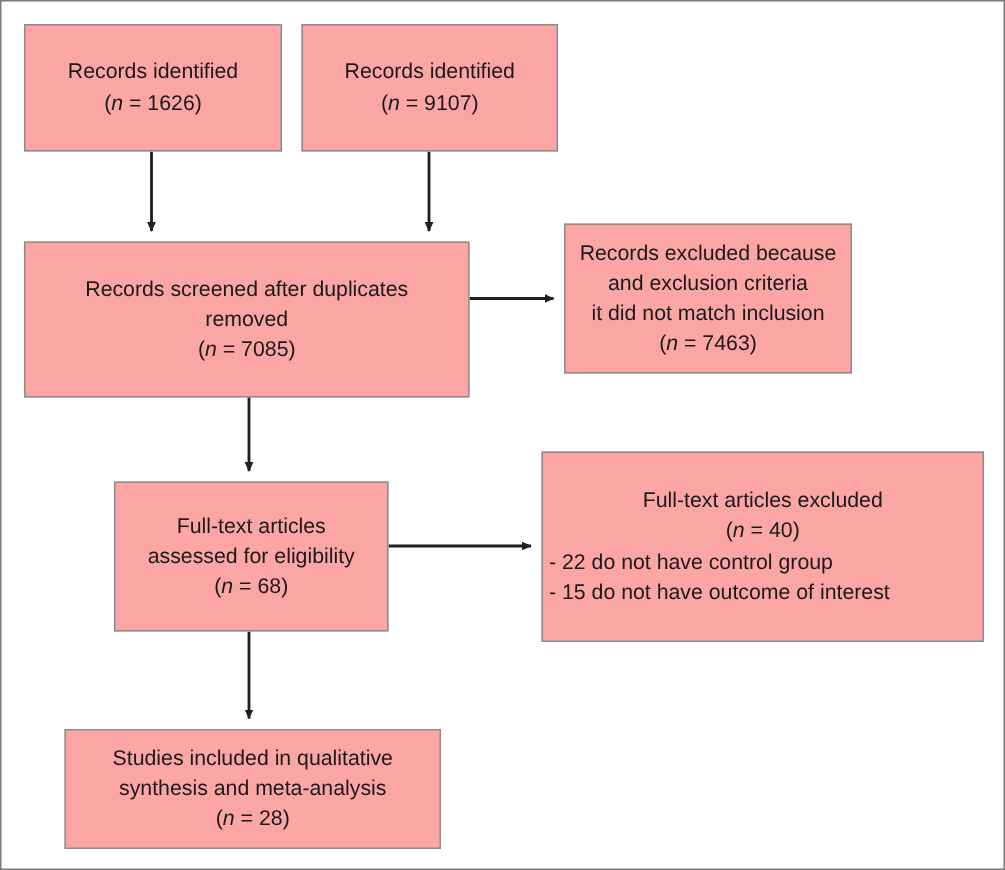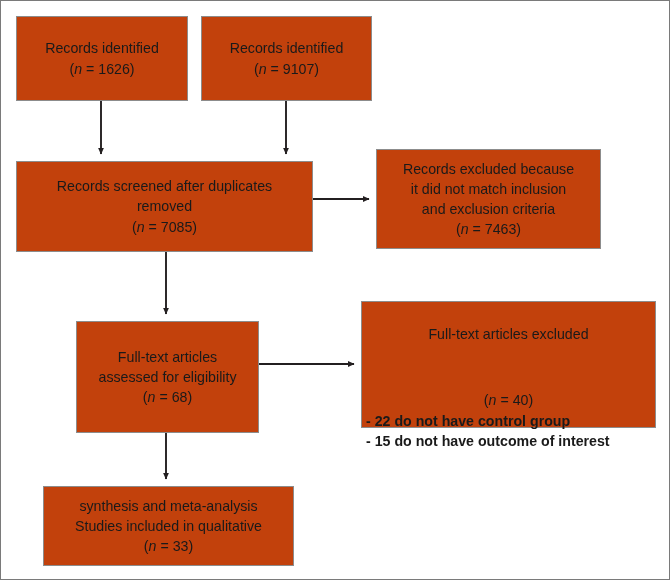--- a/index.html
+++ b/index.html
@@ -13,40 +13,40 @@
     height: 580px;
     background: #ffffff;
     border: 1px solid #7a7a7a;
     box-sizing: border-box;
     font-family: "Liberation Sans", sans-serif;
     overflow: hidden;
   }
   .node {
     position: absolute;
     box-sizing: border-box;
-    background: #c2410c;
+    background: #fca5a5;
     border: 1px solid #8c8c8c;
     color: #1a1a1a;
     font-size: 14.2px;
     line-height: 1.42;
     display: flex;
     flex-direction: column;
     align-items: center;
     justify-content: center;
     text-align: center;
     padding: 2px 4px;
   }
   .node .line { display: block; white-space: nowrap; }
-  .node .line.left { text-align: left; width: 100%; font-weight: bold; }
+  .node .line.left { text-align: left; width: 100%; }
   .nvar { font-style: italic; }
   .node.align-left-block {
     align-items: stretch;
     justify-content: center;
   }
-  .node.align-left-block .line.center { text-align: center; margin-top: 46px; }
+  .node.align-left-block .line.center { text-align: center; }
 
   
   #wires {
     position: absolute;
     left: 0; top: 0;
     width: 670px;
     height: 580px;
     pointer-events: none;
   }
 </style>
@@ -78,45 +78,45 @@
   <div class="node" style="left:15px; top:15px; width:172px; height:85px;">
     <span class="line">Records identified</span>
     <span class="line"><span>(</span><span class="nvar">n</span><span> = 1626)</span></span>
   </div>
 
   <div class="node" style="left:200px; top:15px; width:171px; height:85px;">
     <span class="line">Records identified</span>
     <span class="line"><span>(</span><span class="nvar">n</span><span> = 9107)</span></span>
   </div>
 
-  <div class="node" style="left:15px; top:160px; width:297px; height:91px;">
+  <div class="node" style="left:15px; top:160px; width:297px; height:104px;">
     <span class="line">Records screened after duplicates</span>
     <span class="line">removed</span>
     <span class="line"><span>(</span><span class="nvar">n</span><span> = 7085)</span></span>
   </div>
 
-  <div class="node" style="left:375px; top:148px; width:225px; height:100px;">
+  <div class="node" style="left:375px; top:148px; width:192px; height:100px;">
     <span class="line">Records excluded because</span>
+    <span class="line">and exclusion criteria</span>
     <span class="line">it did not match inclusion</span>
-    <span class="line">and exclusion criteria</span>
     <span class="line"><span>(</span><span class="nvar">n</span><span> = 7463)</span></span>
   </div>
 
-  <div class="node" style="left:75px; top:320px; width:183px; height:112px;">
+  <div class="node" style="left:75px; top:320px; width:183px; height:100px;">
     <span class="line">Full-text articles</span>
     <span class="line">assessed for eligibility</span>
     <span class="line"><span>(</span><span class="nvar">n</span><span> = 68)</span></span>
   </div>
 
   <div class="node align-left-block" style="left:360px; top:300px; width:295px; height:127px;">
     <span class="line center">Full-text articles excluded</span>
     <span class="line center"><span>(</span><span class="nvar">n</span><span> = 40)</span></span>
     <span class="line left">- 22 do not have control group</span>
     <span class="line left">- 15 do not have outcome of interest</span>
   </div>
 
   <div class="node" style="left:42px; top:485px; width:251px; height:80px;">
+    <span class="line">Studies included in qualitative</span>
     <span class="line">synthesis and meta-analysis</span>
-    <span class="line">Studies included in qualitative</span>
-    <span class="line"><span>(</span><span class="nvar">n</span><span> = 33)</span></span>
+    <span class="line"><span>(</span><span class="nvar">n</span><span> = 28)</span></span>
   </div>
 
 </div>
 
 </body></html>

